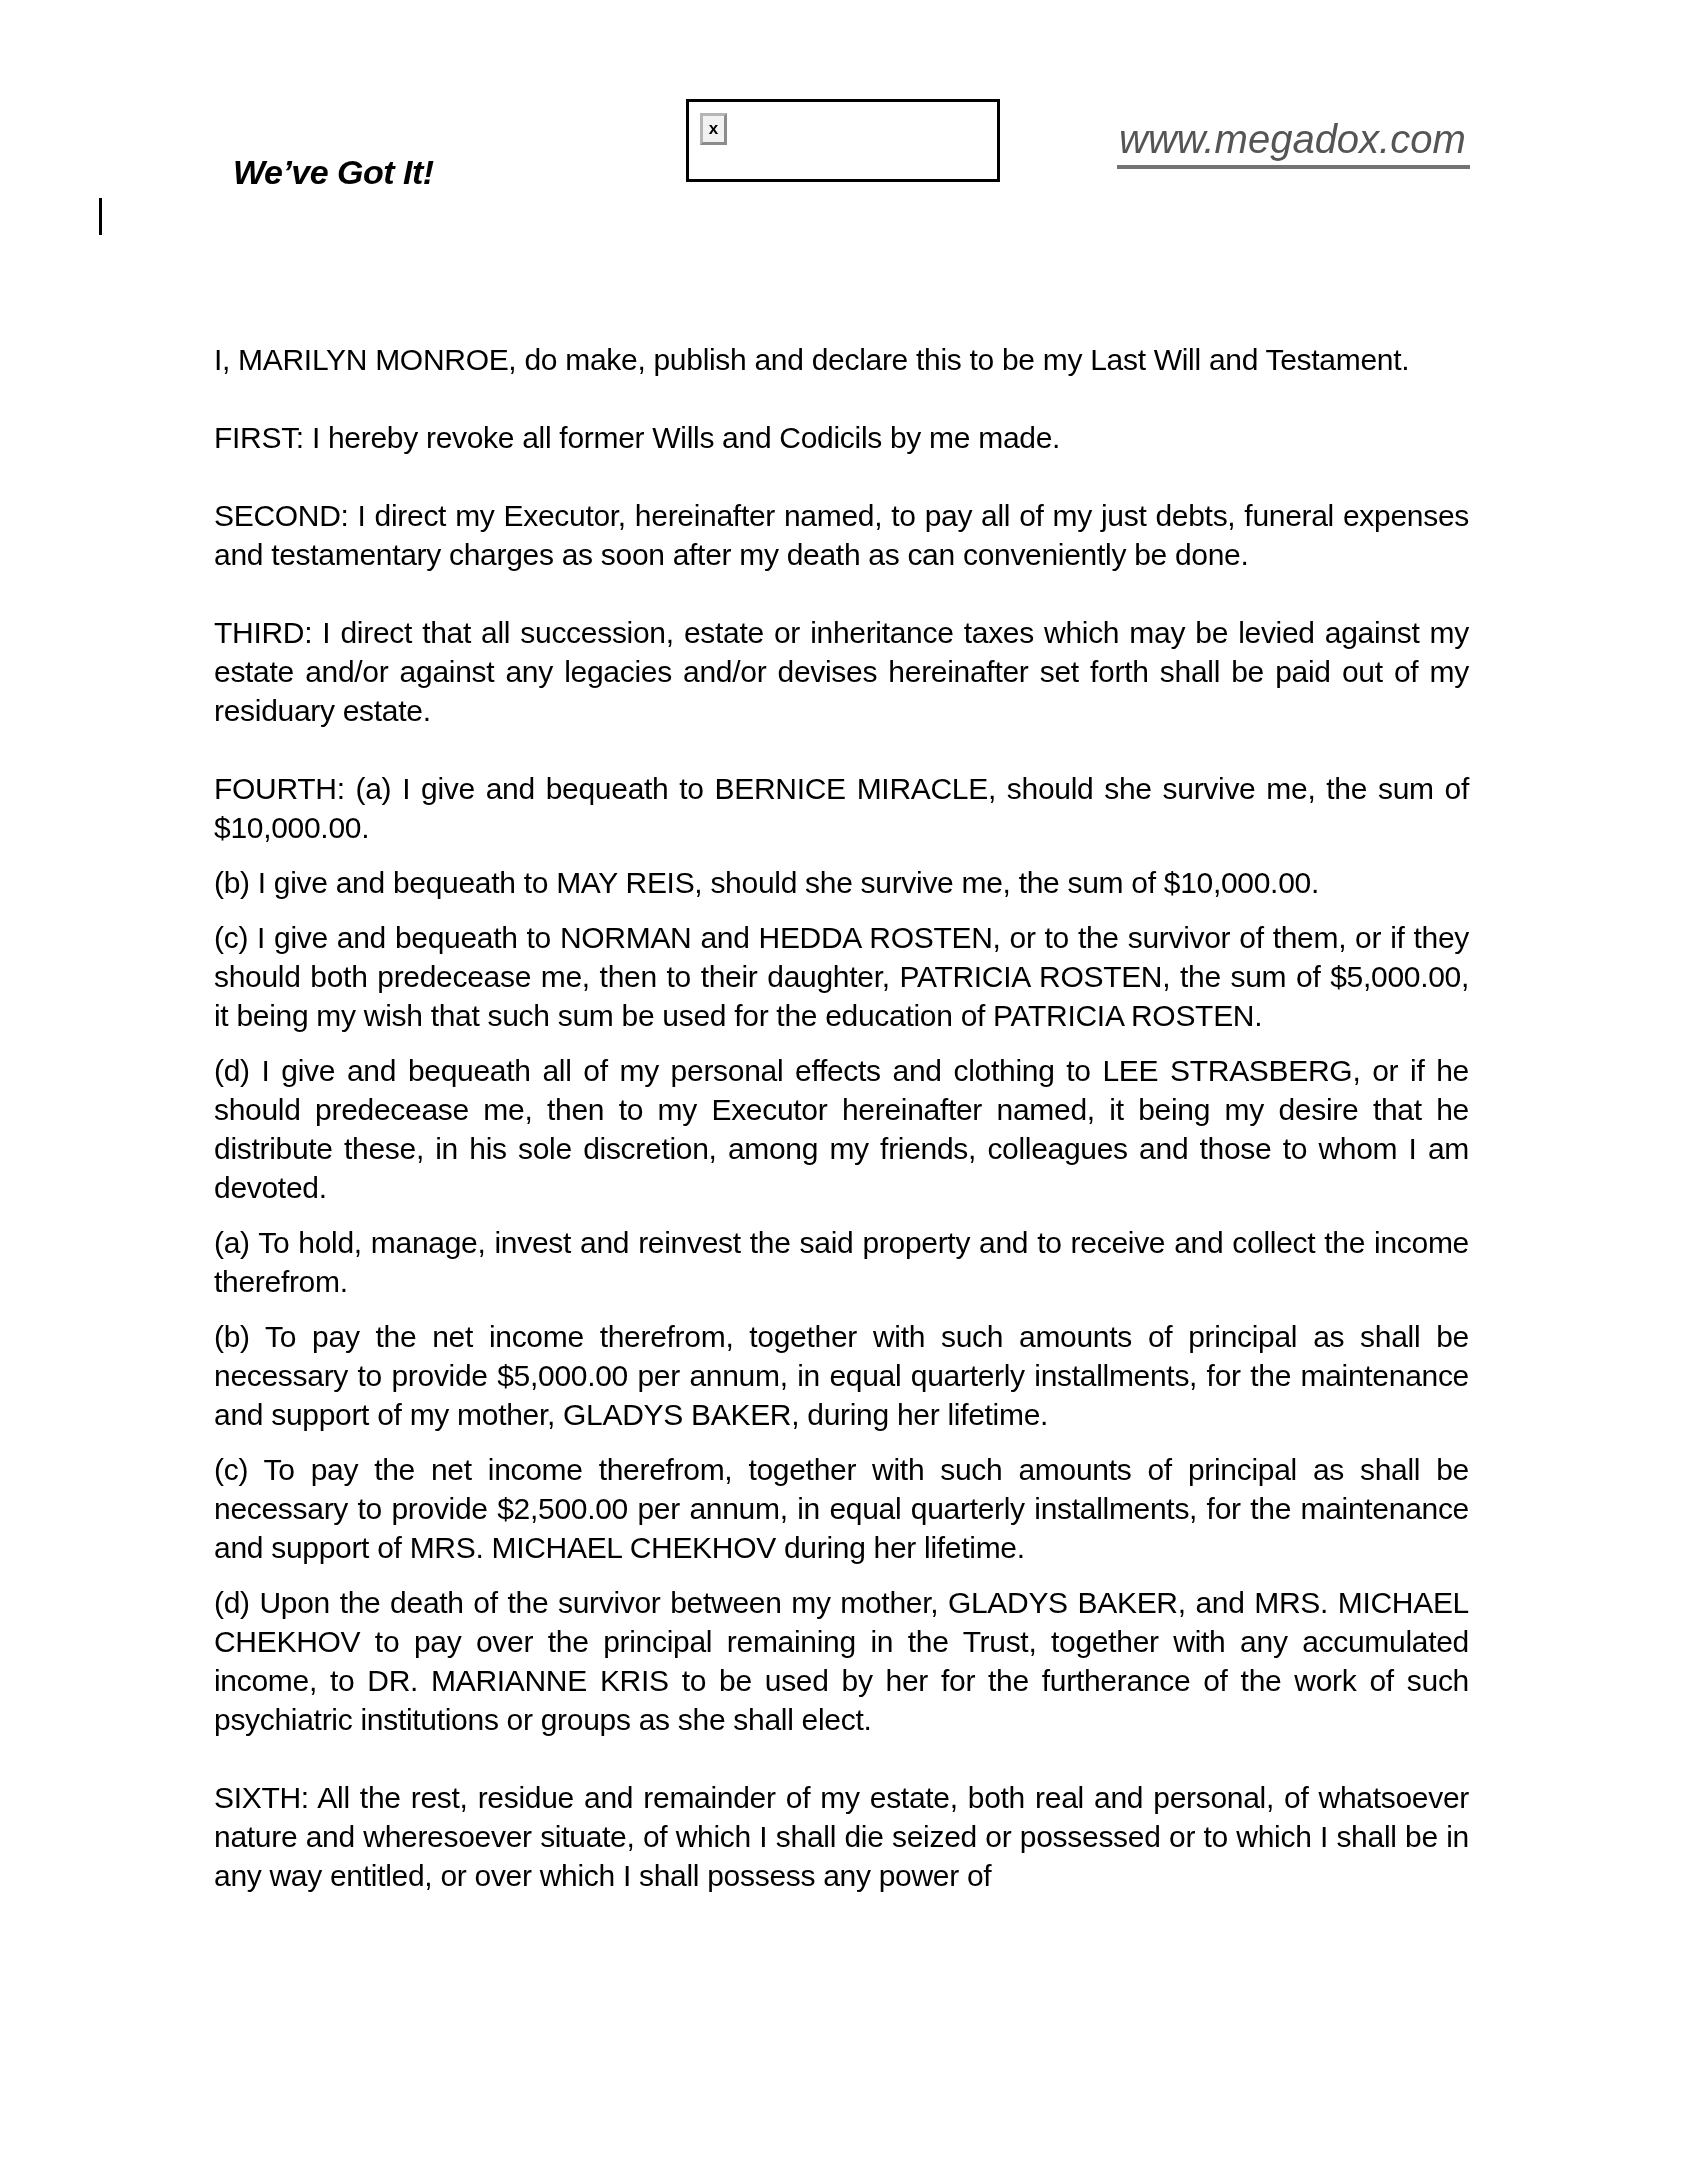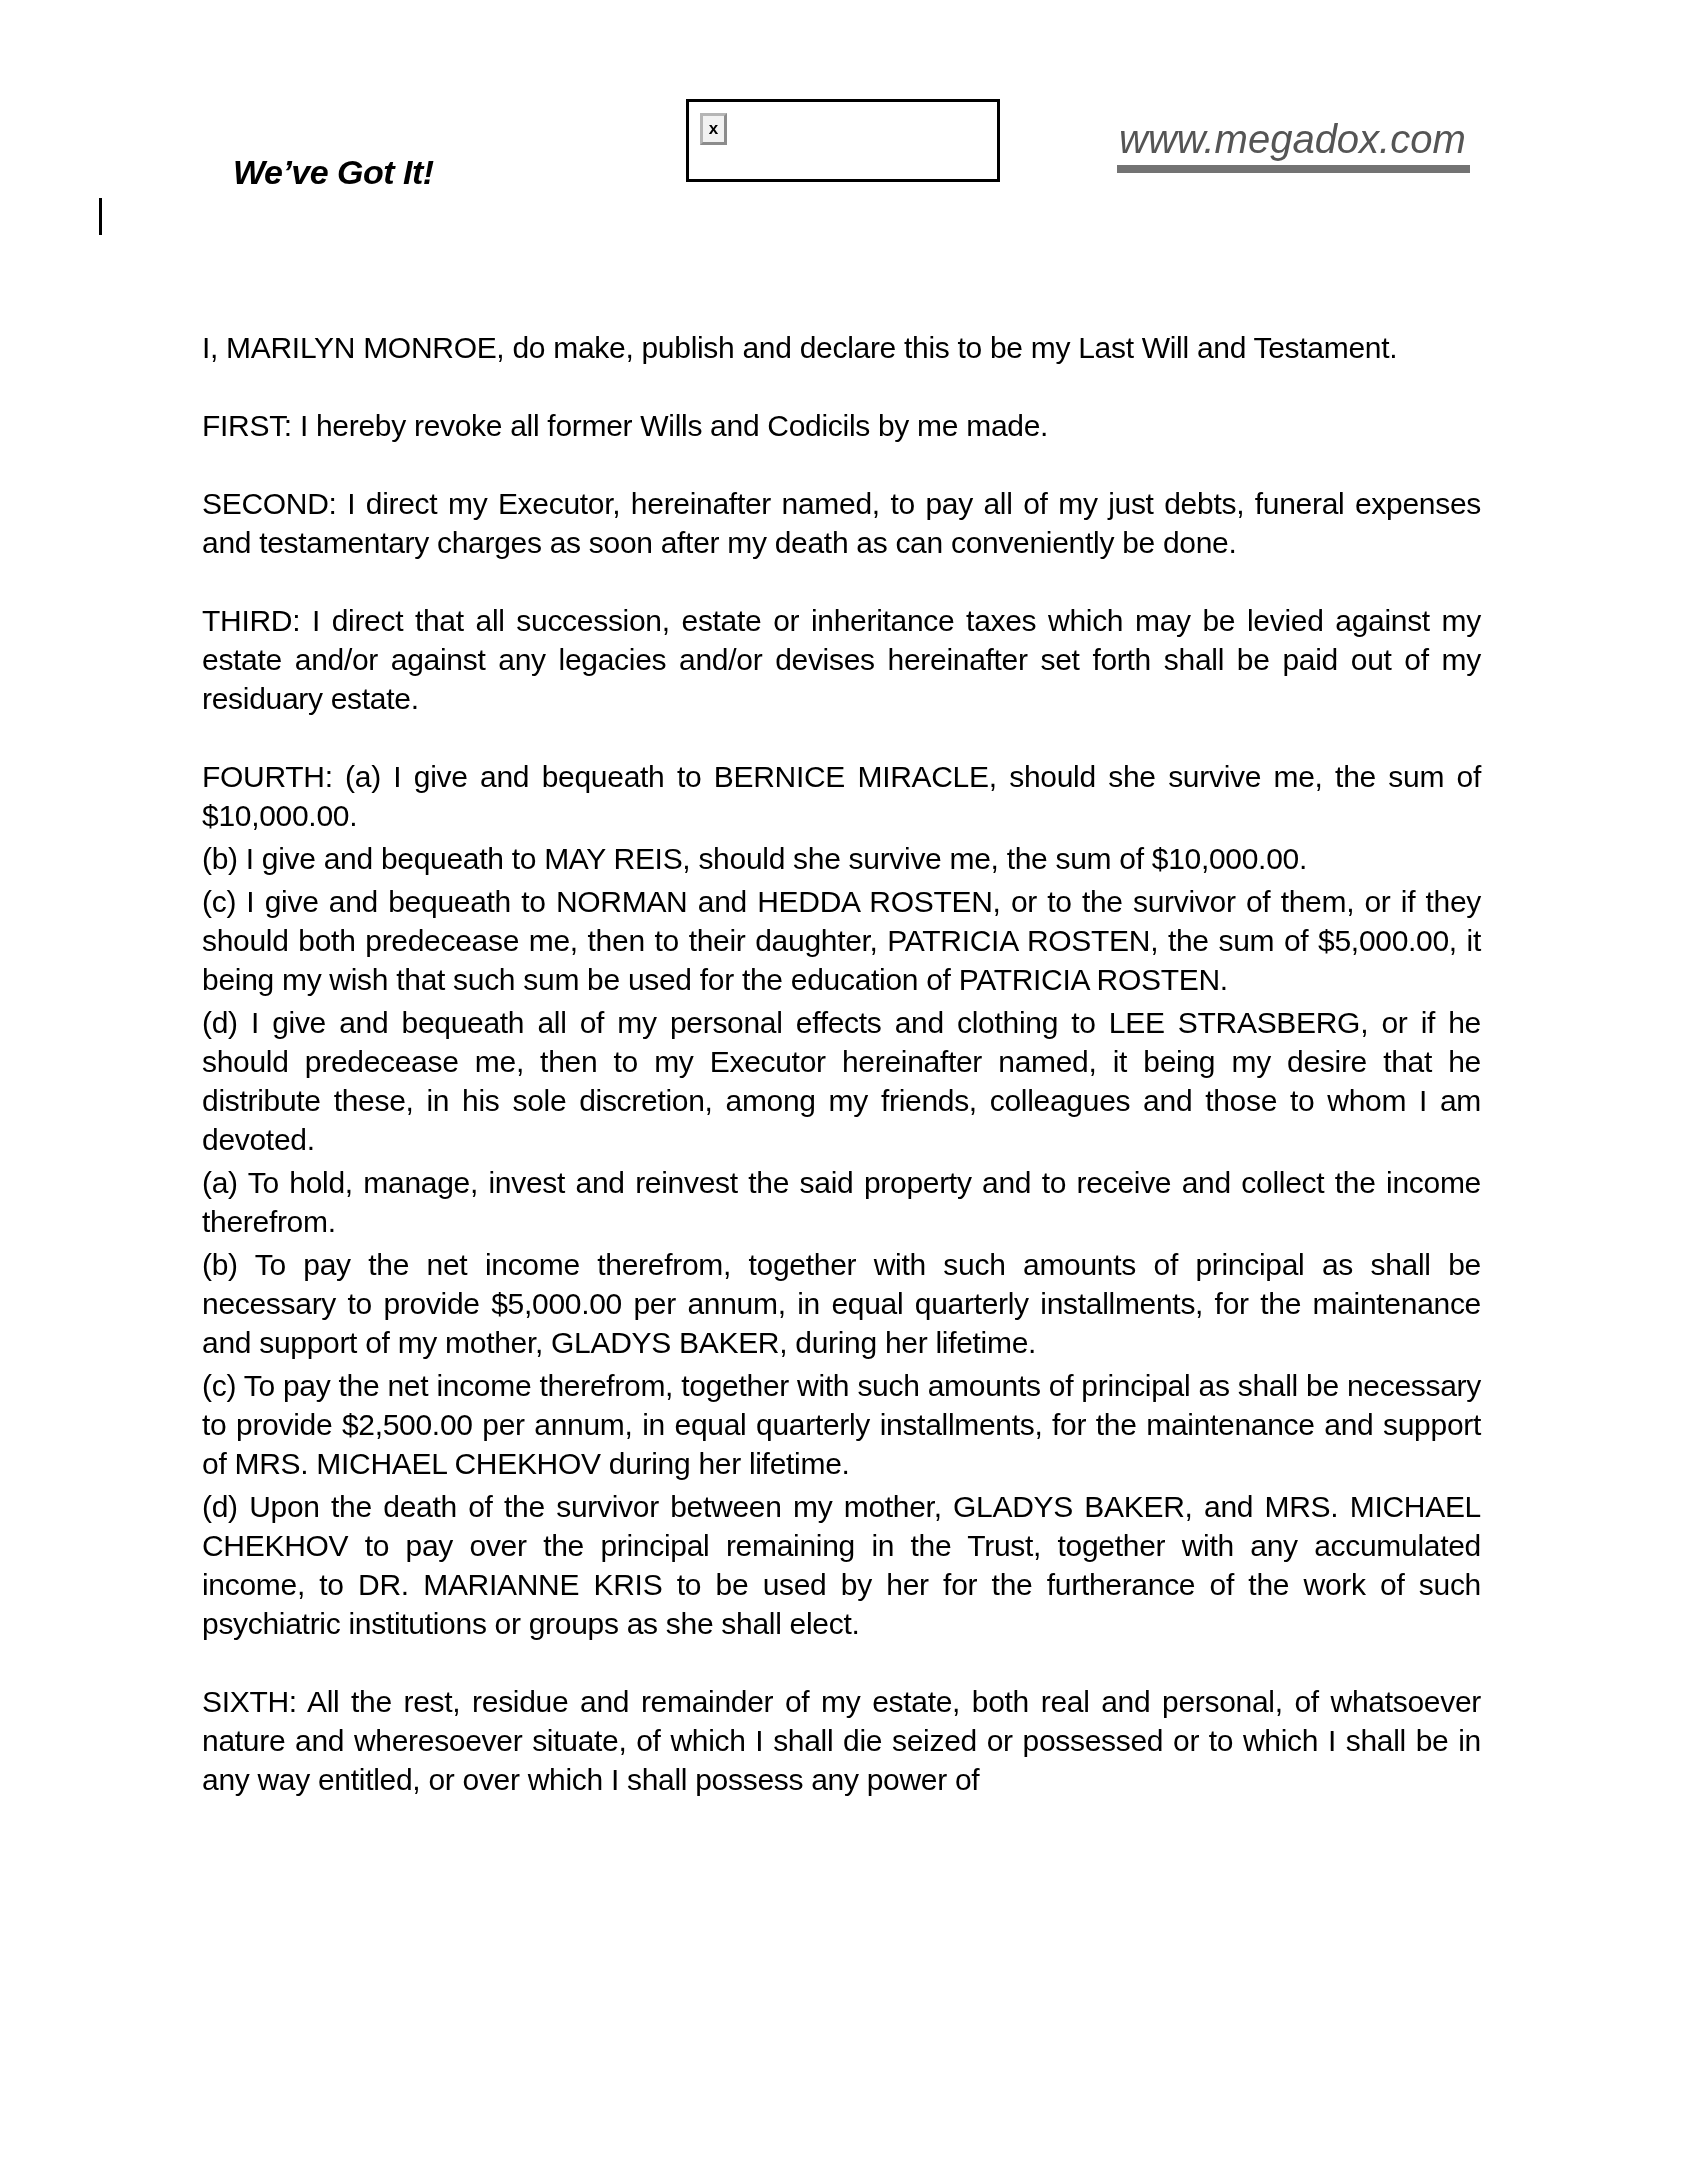--- a/index.html
+++ b/index.html
@@ -52,21 +52,21 @@
     color: #000000;
   }
   .site-link {
     position: absolute;
     left: 1117px;
     top: 117px;
     font-size: 40px;
     font-style: italic;
     color: #555555;
     text-decoration: none;
-    border-bottom: 8px solid #737373;
+    border-bottom: 4px solid #737373;
     padding: 0 4px 3px 2px;
     white-space: nowrap;
   }
   .scan-mark {
     position: absolute;
     left: 99px;
     top: 198px;
     width: 3px;
     height: 37px;
     background: #000000;
@@ -89,21 +89,21 @@
   .doc-body {
     position: absolute;
     left: 198px;
     top: 324px;
     width: 1287px;
     font-size: 30px;
     line-height: 39px;
     letter-spacing: -0.3px;
     text-align: justify;
   }
-  .doc-body p { margin: 4px; }
+  .doc-body p { margin: 16px; }
   .doc-body p.gap { margin-top: 39px; }
 </style>
 </head>
 <body>
 
 <div class="page">
 
   <div class="tagline">We’ve Got It!</div>
 
   <div class="image-box">

